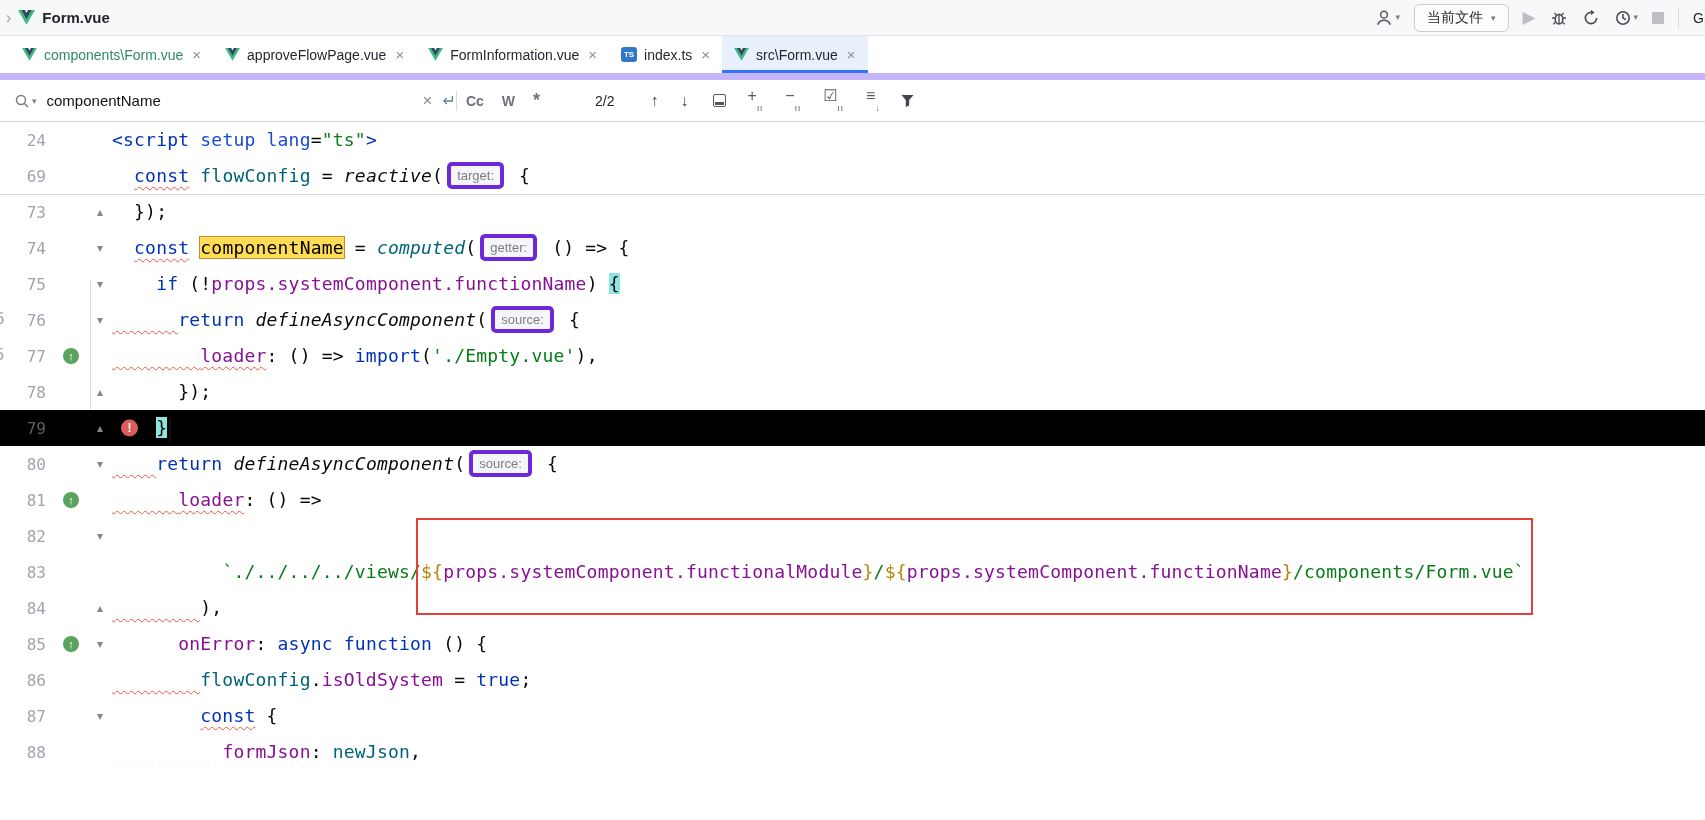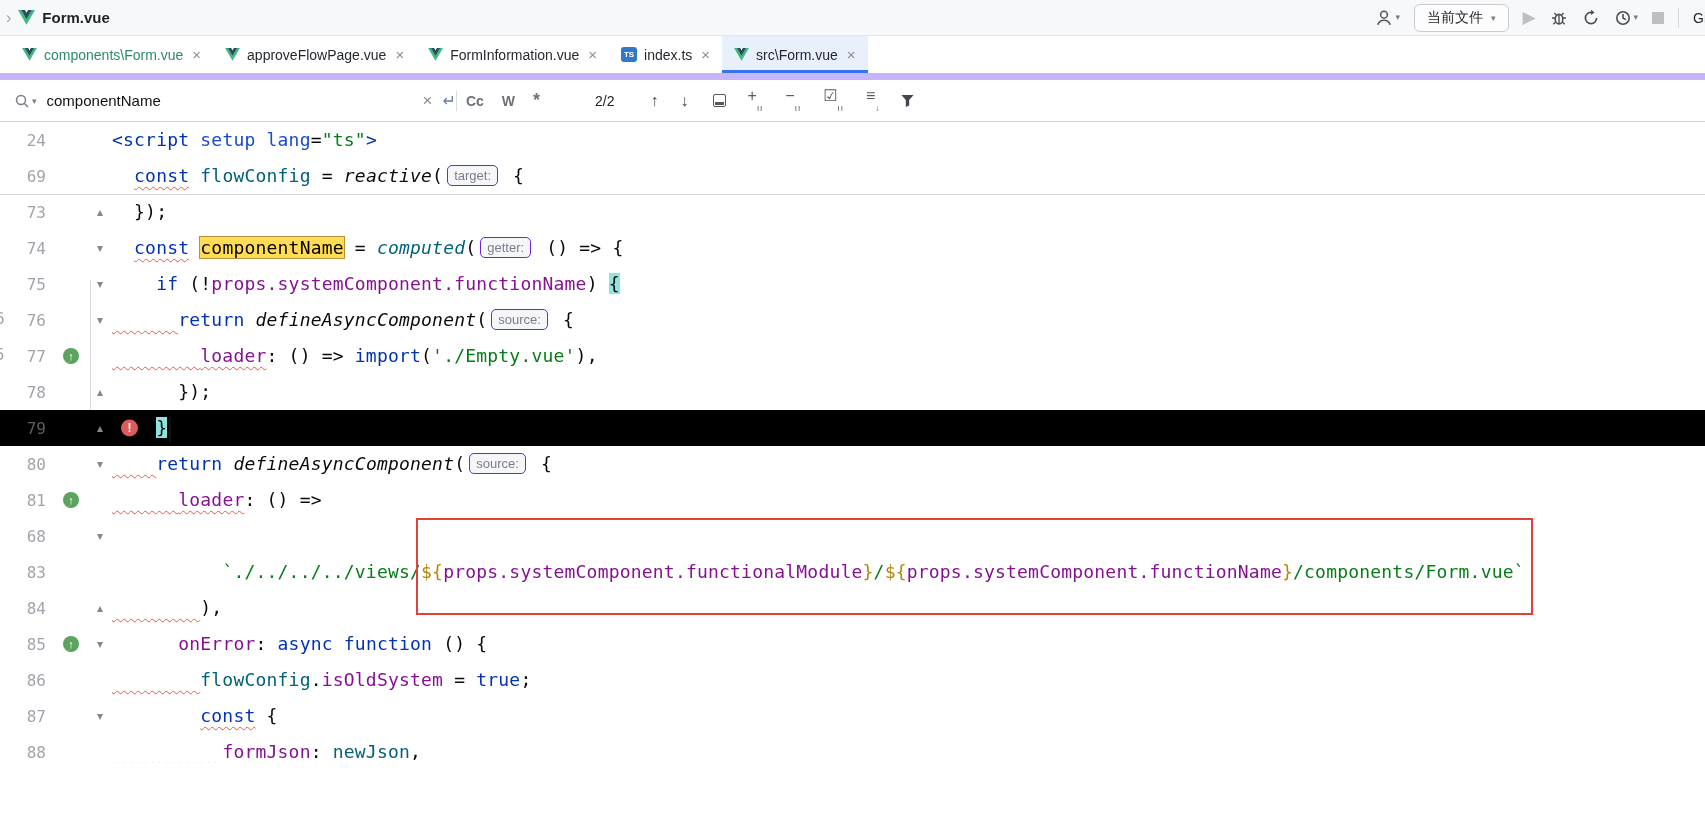--- a/index.html
+++ b/index.html
@@ -76,21 +76,21 @@
   .tok.fld { color:#871094; }
   .tok.var { color:#00627A; }
   .tok.fn  { font-style:italic; }
   .tok.fnc { font-style:italic; color:#00627A; }
   .tok.tpl { color:#B8860B; }
   .tok.sq  { text-decoration-line:underline; text-decoration-style:wavy; text-decoration-color:#E8594A;
              text-decoration-thickness:1px; text-underline-offset:4px; text-decoration-skip-ink:none; }
   .tok.search { background:#FFDC54; outline:1px solid #B8923B; color:#000; }
   .tok.brace  { background:#8EE5DF; }
   .tok.hint { font-family:"Liberation Sans",sans-serif; font-size:13px; letter-spacing:0;
-              background:#F5F6F8; border:1px solid #6d28d9; border-radius:5px; color:#7B7E8A;
+              background:#F5F6F8; border:4px solid #6d28d9; border-radius:5px; color:#7B7E8A;
               padding:1px 6px; margin:0 4px; display:inline-block; line-height:17px; vertical-align:2px; }
   .caret { display:inline-block; width:2px; height:25px; background:#111; vertical-align:middle; margin-left:2px; }
   .red-box { position:absolute; left:416px; top:396px; width:1117px; height:97px;
              border:2px solid #E4403A; z-index:6; pointer-events:none; }
   .fold-line { position:absolute; left:90px; top:158px; width:1px; height:166px; background:#D8DADE; }
   .edge-digit { position:absolute; left:-5px; font-family:"DejaVu Sans Mono",monospace; font-size:16px; color:#A1A4AA; z-index:2; }
   .d1 { top:187px; } .d2 { top:223px; }
 </style>
 </head>
 <body>
@@ -304,21 +304,21 @@
         </div>
         <div class="row">
           <div class="gutter">
             <span class="num">81</span>
             <span class="green-ico">↑</span>
           </div>
           <div class="code"><span class="tok sq">      </span><span class="tok fld sq">loader</span><span class="tok ">: () =&gt;</span></div>
         </div>
         <div class="row">
           <div class="gutter">
-            <span class="num">68</span>
+            <span class="num">82</span>
             <span class="fold">▾</span>
           </div>
         </div>
         <div class="row">
           <div class="gutter">
             <span class="num">83</span>
           </div>
           <div class="code"><span class="tok ">          </span><span class="tok str">`./../../../views/</span><span class="tok tpl">${</span><span class="tok fld">props.systemComponent.functionalModule</span><span class="tok tpl">}</span><span class="tok str">/</span><span class="tok tpl">${</span><span class="tok fld">props.systemComponent.functionName</span><span class="tok tpl">}</span><span class="tok str">/components/Form.vue`</span></div>
         </div>
         <div class="row">

